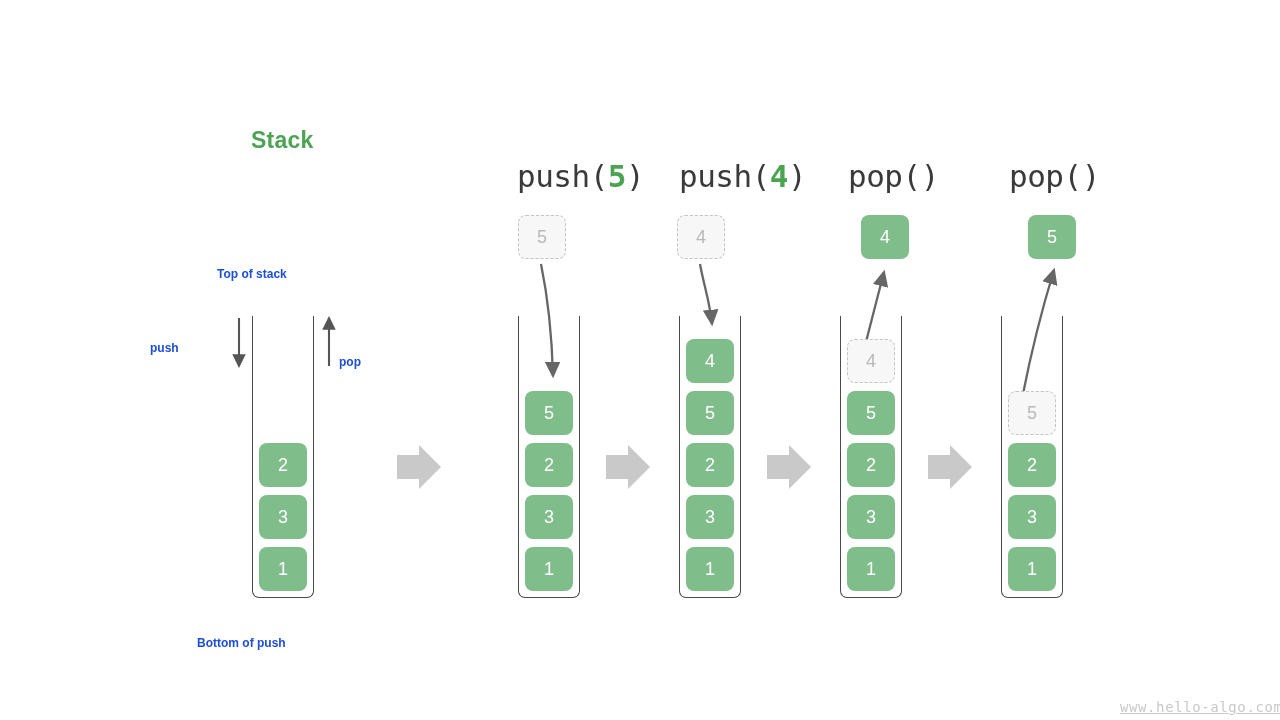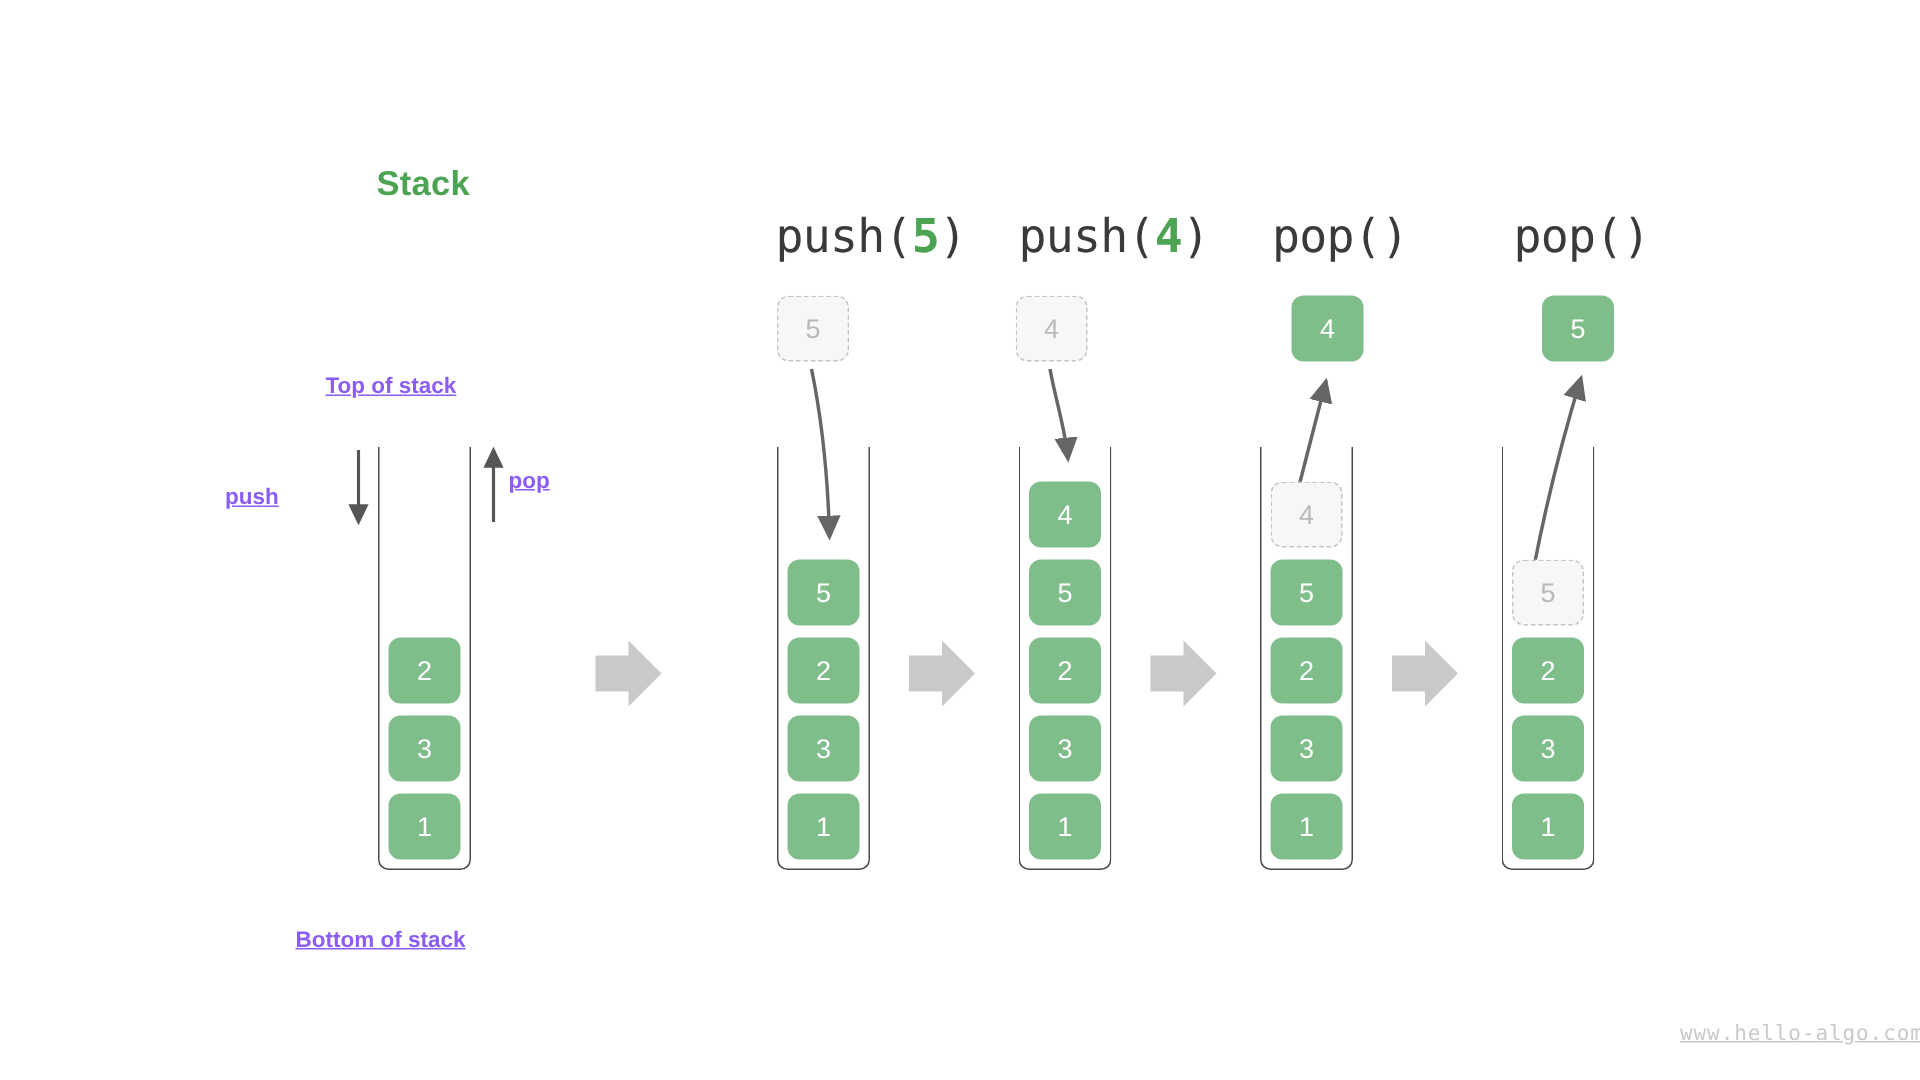--- a/index.html
+++ b/index.html
@@ -13,38 +13,38 @@
     height: 720px;
     position: relative;
     overflow: hidden;
     font-family: "Liberation Sans", sans-serif;
     color: #333333;
   }
 
   #canvas {
     position: absolute;
     inset: 0;
+    margin-top: 18px;
   }
 
   
   .title {
     position: absolute;
     font-weight: bold;
     font-size: 23px;
     color: #4CA453;
     letter-spacing: 0.2px;
     white-space: nowrap;
   }
   .label-bold {
     position: absolute;
     font-weight: bold;
-    font-size: 15px;
-    color: #8b5cf6;
-    white-space: nowrap;
-    text-decoration: underline;
+    font-size: 12px;
+    color: #1d4ed8;
+    white-space: nowrap;
   }
   .op-header {
     position: absolute;
     font-family: "DejaVu Sans Mono", "Liberation Mono", monospace;
     font-size: 31px;
     color: #3a3a3a;
     white-space: nowrap;
     letter-spacing: -0.5px;
   }
   .op-header .arg {
@@ -158,25 +158,25 @@
     </g>
     <g>
       <path d="M928,437 L950,437 L950,427 L972,449 L950,471 L950,461 L928,461 z" fill="#c9c9c9"></path>
     </g>
   </svg>
 
   <div class="title" style="left:251px; top:109px;">Stack</div>
 
   <div class="label-bold" style="left:217px; top:249px;">Top of stack</div>
 
-  <div class="label-bold" style="left:197px; top:618px;">Bottom of stack</div>
+  <div class="label-bold" style="left:197px; top:618px;">Bottom of push</div>
 
   <div class="label-bold" style="left:150px; top:323px;">push</div>
 
-  <div class="label-bold" style="left:339px; top:312px;">pop</div>
+  <div class="label-bold" style="left:339px; top:337px;">pop</div>
 
   <div class="watermark" style="left:1120px; top:681px;text-decoration:underline;">www.hello-algo.com</div>
 
   <div class="tube" style="left:252px; top:298px; width:62px; height:282px;"></div>
   <div class="cell" style="left:259px; top:425px;">2</div>
   <div class="cell" style="left:259px; top:477px;">3</div>
   <div class="cell" style="left:259px; top:529px;">1</div>
 
   <div class="op-header" style="left:517px; top:140px;">
     <span>push(</span><span class="arg">5</span><span>)</span>

